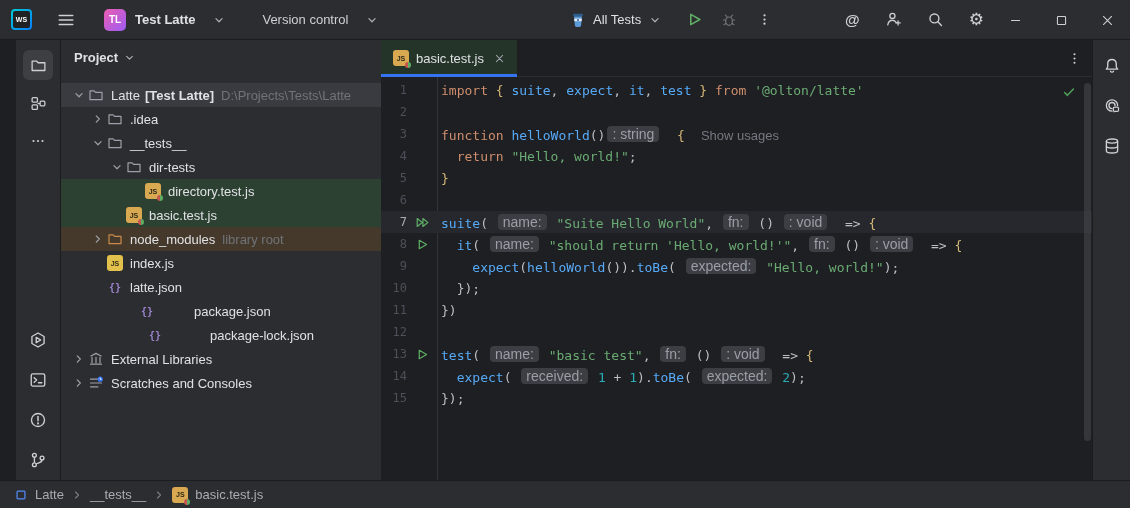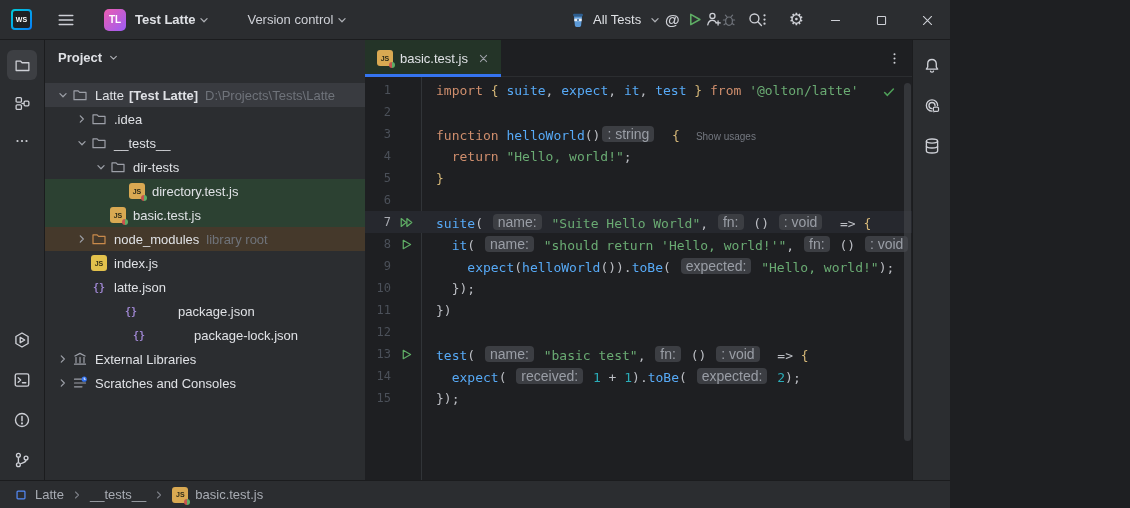--- a/index.html
+++ b/index.html
@@ -1,48 +1,48 @@
 <!DOCTYPE html>
 <html><head>
 <meta charset="utf-8">
 <style>
   * { margin:0; padding:0; box-sizing:border-box; }
   html,body { width:1130px; height:508px; overflow:hidden; }
   body { font-family:"Liberation Sans",sans-serif; background:#1e1f22; color:#dfe1e5; font-size:13px; }
   svg { display:block; }
-  .app { width:950px; height:508px; display:flex; flex-direction:column; }
+  .app { width:1130px; height:508px; display:flex; flex-direction:column; }
 
   
   .titlebar { height:40px; background:#2b2d30; display:flex; align-items:center; position:relative; flex:0 0 40px; border-bottom:1px solid #1b1c1e; }
   .tb-left { display:flex; align-items:center; }
   .ws-logo { width:21px; height:21px; margin-left:11px; border:2px solid transparent; border-radius:4px;
     background:linear-gradient(#1f2123,#1f2123) padding-box, linear-gradient(135deg,#00cdd7,#087cfa) border-box;
     display:flex; align-items:center; justify-content:center; font-size:7px; font-weight:bold; color:#fff; letter-spacing:.2px; }
   .burger { margin-left:25px; }
   .proj-badge { width:22px; height:22px; margin-left:29px; border-radius:5px; background:linear-gradient(135deg,#ec5db1,#9c5cf5);
     display:flex; align-items:center; justify-content:center; font-size:10px; font-weight:bold; color:#fff; }
   .tb-name { margin-left:9px; font-weight:600; }
-  .tb-item { display:flex; align-items:flex-end; gap:2px; cursor:default; }
+  .tb-item { display:flex; align-items:flex-end; gap:17px; cursor:default; }
   .vcs { margin-left:36px; color:#ced0d6; }
   .chev { opacity:.8; }
   .tb-run { position:absolute; left:570px; display:flex; align-items:center; }
   .run-config { display:flex; align-items:center; gap:7px; }
   .tb-run .play { margin-left:24px; }
   .tb-run .bug { margin-left:18px; }
   .tb-run .kebab { margin-left:20px; }
   .tb-right { position:absolute; right:146px; display:flex; align-items:center; gap:25px; }
   .win-controls { position:absolute; right:0; top:0; height:40px; display:flex; }
   .win-btn { width:46px; height:40px; display:flex; align-items:center; justify-content:center; }
   .icon-btn { color:#ced0d6; display:flex; align-items:center; justify-content:center; }
   .dim { color:#6f737a; }
   .at-icon::before { content:"@"; font-size:15px; font-weight:600; color:#ced0d6; }
   .gear-icon::before { content:"\2699"; font-size:17px; color:#ced0d6; line-height:1; }
 
   
-  .main { flex:1; display:flex; min-height:0; }
+  .main { flex:1; display:flex; min-height:0;margin-left:16px; }
 
   
   .strip-left { width:45px; background:#2b2d30; border-right:1px solid #1b1c1e; display:flex; flex-direction:column; align-items:center; padding-top:5px; }
   .strip-cell { width:45px; height:37px; display:flex; align-items:center; justify-content:center; color:#ced0d6; }
   .strip-cell.active-wrap { height:40px; }
   .active-bg { width:30px; height:30px; border-radius:6px; background:#3d3f43; display:flex; align-items:center; justify-content:center; }
   .strip-bottom { margin-top:auto; display:flex; flex-direction:column; }
   .strip-bottom .strip-cell { height:40px; }
 
   
@@ -82,26 +82,26 @@
   .tab-close { color:#9da0a8; margin-left:3px; }
   .tab-kebab { position:absolute; right:10px; color:#ced0d6; }
   .editor-body { flex:1; position:relative; overflow:hidden; }
   .code-lines { position:absolute; inset:0; padding-top:2px; }
   .code-row { height:22px; display:flex; align-items:center; }
   .code-row.current { background:#26282e; }
   .ln { width:26px; flex:0 0 26px; text-align:right; color:#4b5059; font-family:"DejaVu Sans Mono",monospace; font-size:12px; }
   .code-row.current .ln { color:#a9abb2; }
   .gut { width:30px; flex:0 0 30px; display:flex; justify-content:center; align-items:center; }
   .gutter-sep { position:absolute; top:0; bottom:0; left:56px; width:1px; background:#313438; }
-  .code-text { padding-left:15px; font-family:"DejaVu Sans Mono",monospace; font-size:13px; white-space:pre; color:#bcbec4; }
+  .code-text { padding-left:4px; font-family:"DejaVu Sans Mono",monospace; font-size:13px; white-space:pre; color:#bcbec4; }
   .tk-kw { color:#cf8e6d; } .tk-fn { color:#57aaf7; } .tk-str { color:#6aab73; }
   .tk-br { color:#d5b778; } .tk-tx { color:#bcbec4; } .tk-num { color:#2aacb8; }
   .hint { display:inline-block; background:#3c3e43; color:#9a9ea6; border-radius:4px; padding:0 5px; margin:0 2px;
     font-family:"Liberation Sans",sans-serif; font-size:14px; line-height:16px; vertical-align:1px; }
-  .usage { color:#747880; font-family:"Liberation Sans",sans-serif; font-size:10px; margin-left:16px; }
+  .usage { color:#747880; font-family:"Liberation Sans",sans-serif; font-size:13px; margin-left:16px; }
   .inspect-check { position:absolute; top:8px; right:16px; }
   .scrollbar-thumb { position:absolute; right:1px; top:6px; width:7px; height:358px; background:#47494e; opacity:.55; border-radius:4px; }
 
   
   .strip-right { width:38px; background:#2b2d30; border-left:1px solid #1b1c1e; display:flex; flex-direction:column; align-items:center; padding-top:6px; }
   .strip-right .strip-cell { height:40px; width:38px; }
 
   
   .statusbar { height:28px; flex:0 0 28px; background:#2b2d30; border-top:1px solid #1b1c1e; display:flex; align-items:center;
     color:#a8acb3; padding:0 14px; }

